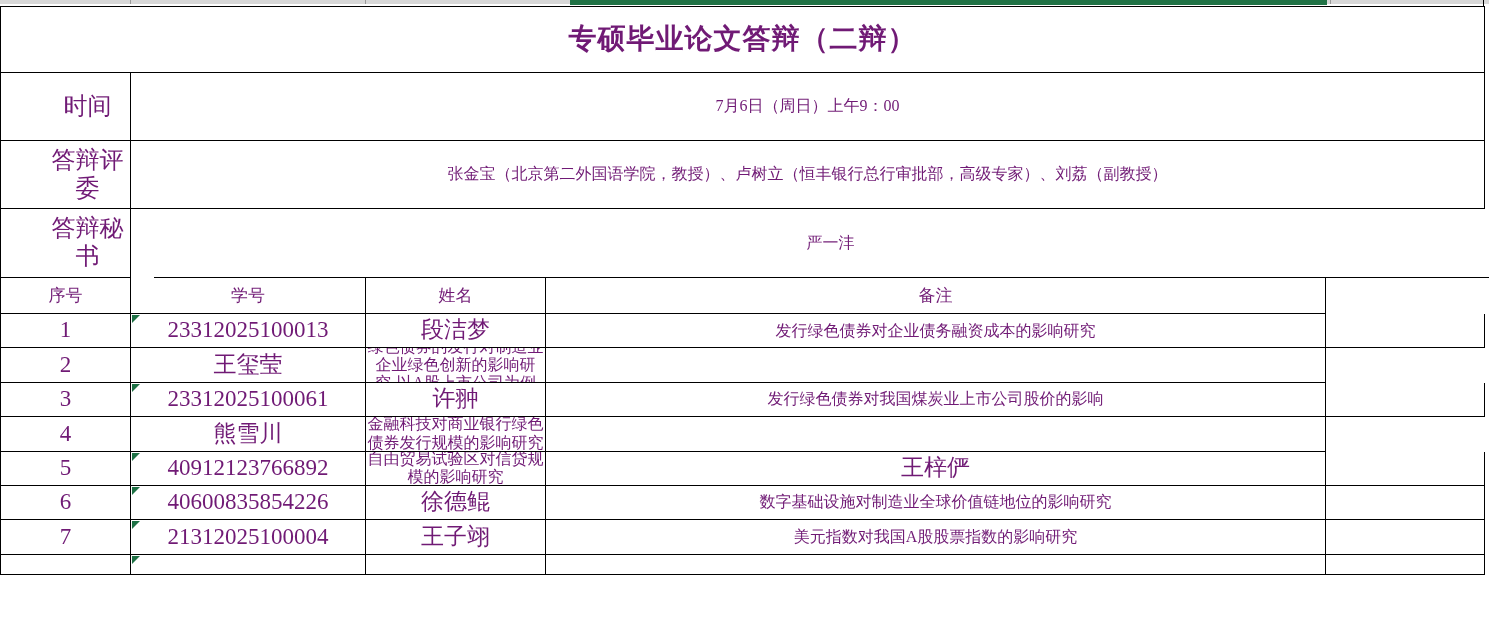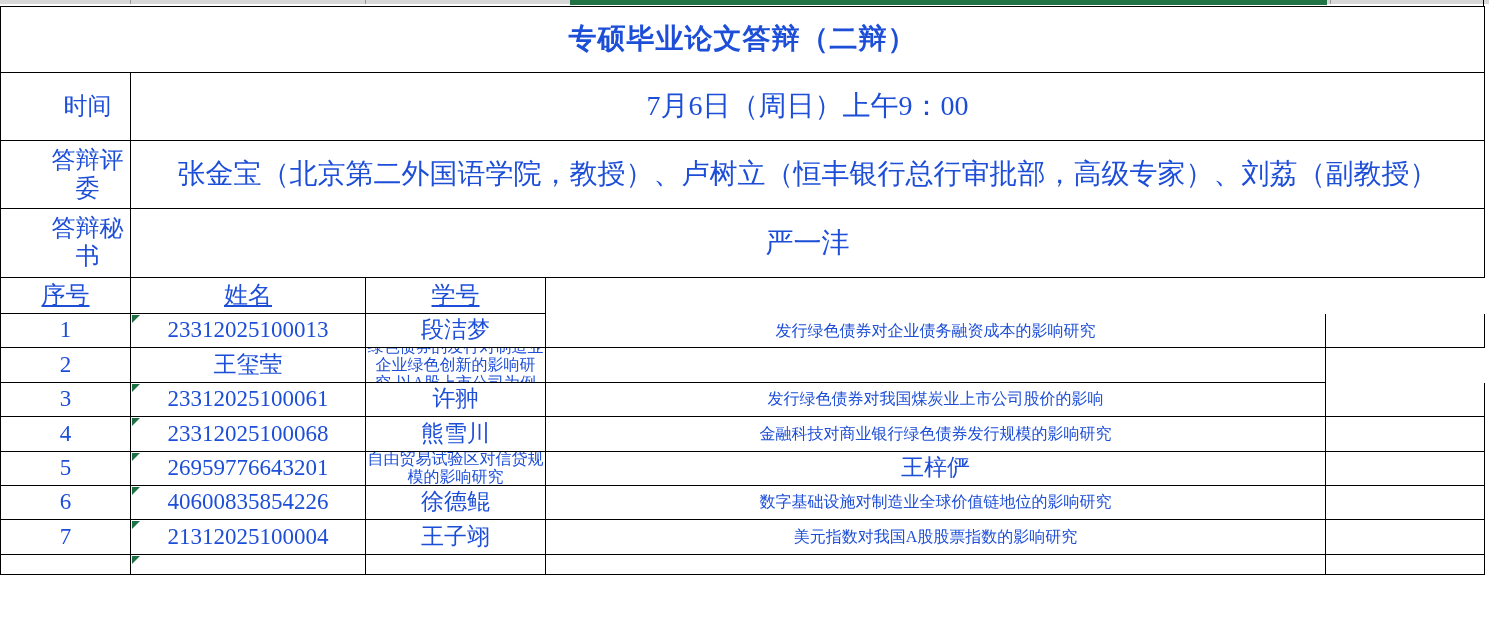--- a/index.html
+++ b/index.html
@@ -4,21 +4,21 @@
 <style>
   * { margin: 0; padding: 0; box-sizing: border-box; }
   html,body { background: #fff; }
   .canvas {
     position: relative;
     width: 1489px;
     height: 627px;
     background: #ffffff;
     overflow: hidden;
     font-family: "Liberation Serif", "DejaVu Serif", serif;
-    color: #1d4ed8;
+    color: #701a75;
   }
 
   
   .top-strip {
     position: absolute;
     left: 0; top: 0;
     width: 1489px; height: 6px;
   }
   .top-strip .gray-band {
     position: absolute; left: 0; top: 0;
@@ -61,26 +61,26 @@
     text-align: center;
     position: relative;
     overflow: hidden;
     line-height: 1.15;
   }
 
   .title-row { grid-template-columns: 1484px; height: 66px; }
   .title-cell { font-size: 28px; font-weight: bold; letter-spacing: 1px; }
 
   .info-row { grid-template-columns: 130px 1354px; height: 68px; }
-  .info-row.secretary { height: 69px; }
+  .info-row.secretary { height: 69px; gap: 23px; }
   .info-label { font-size: 24px; padding-left: 44px; }
-  .info-value { font-size: 28px; text-align: right; }
+  .info-value { font-size: 16px; text-align: right; }
 
   .header-row { grid-template-columns: 130px 235px 180px 780px 159px; height: 36px; }
-  .header-cell { font-size: 24px; text-decoration: underline; }
+  .header-cell { font-size: 17px; }
 
   .data-row { grid-template-columns: 130px 235px 180px 780px 159px; height: 34.4px; }
   .data-row .cell { font-size: 23px; }
   .cell.thesis { font-size: 16px; }
   .partial-row { height: 20px; } 
 
   .err-triangle {
     position: absolute;
     left: 1px; top: 1px;
     width: 0; height: 0;
@@ -119,22 +119,23 @@
       <div class="cell info-value">张金宝（北京第二外国语学院，教授）、卢树立（恒丰银行总行审批部，高级专家）、刘荔（副教授）</div>
     </div>
 
     <div class="row info-row secretary">
       <div class="cell info-label">答辩秘书</div>
       <div class="cell info-value">严一沣</div>
     </div>
 
     <div class="row header-row">
       <div class="cell header-cell">序号</div>
+      <div class="cell header-cell">学号</div>
       <div class="cell header-cell">姓名</div>
-      <div class="cell header-cell">学号</div>
+      <div class="cell header-cell">备注</div>
     </div>
 
     <div class="row data-row">
       <div class="cell">1</div>
       <div class="cell">
           <span class="err-triangle"></span>
           <span>23312025100013</span>
         </div>
       <div class="cell">段洁梦</div>
       <div class="cell thesis">发行绿色债券对企业债务融资成本的影响研究</div>
@@ -154,34 +155,30 @@
           <span class="err-triangle"></span>
           <span>23312025100061</span>
         </div>
       <div class="cell">许翀</div>
       <div class="cell thesis">发行绿色债券对我国煤炭业上市公司股价的影响</div>
       <div class="cell"></div>
     </div>
 
     <div class="row data-row">
       <div class="cell">4</div>
-      <div class="cell">
-          <span class="err-triangle"></span>
-          <span>23312025100068</span>
-        </div>
       <div class="cell">熊雪川</div>
       <div class="cell thesis">金融科技对商业银行绿色债券发行规模的影响研究</div>
       <div class="cell"></div>
     </div>
 
     <div class="row data-row">
       <div class="cell">5</div>
       <div class="cell">
           <span class="err-triangle"></span>
-          <span>26959776643201</span>
+          <span>40912123766892</span>
         </div>
       <div class="cell thesis">自由贸易试验区对信贷规模的影响研究</div>
       <div class="cell">王梓俨</div>
       <div class="cell"></div>
     </div>
 
     <div class="row data-row">
       <div class="cell">6</div>
       <div class="cell">
           <span class="err-triangle"></span>

